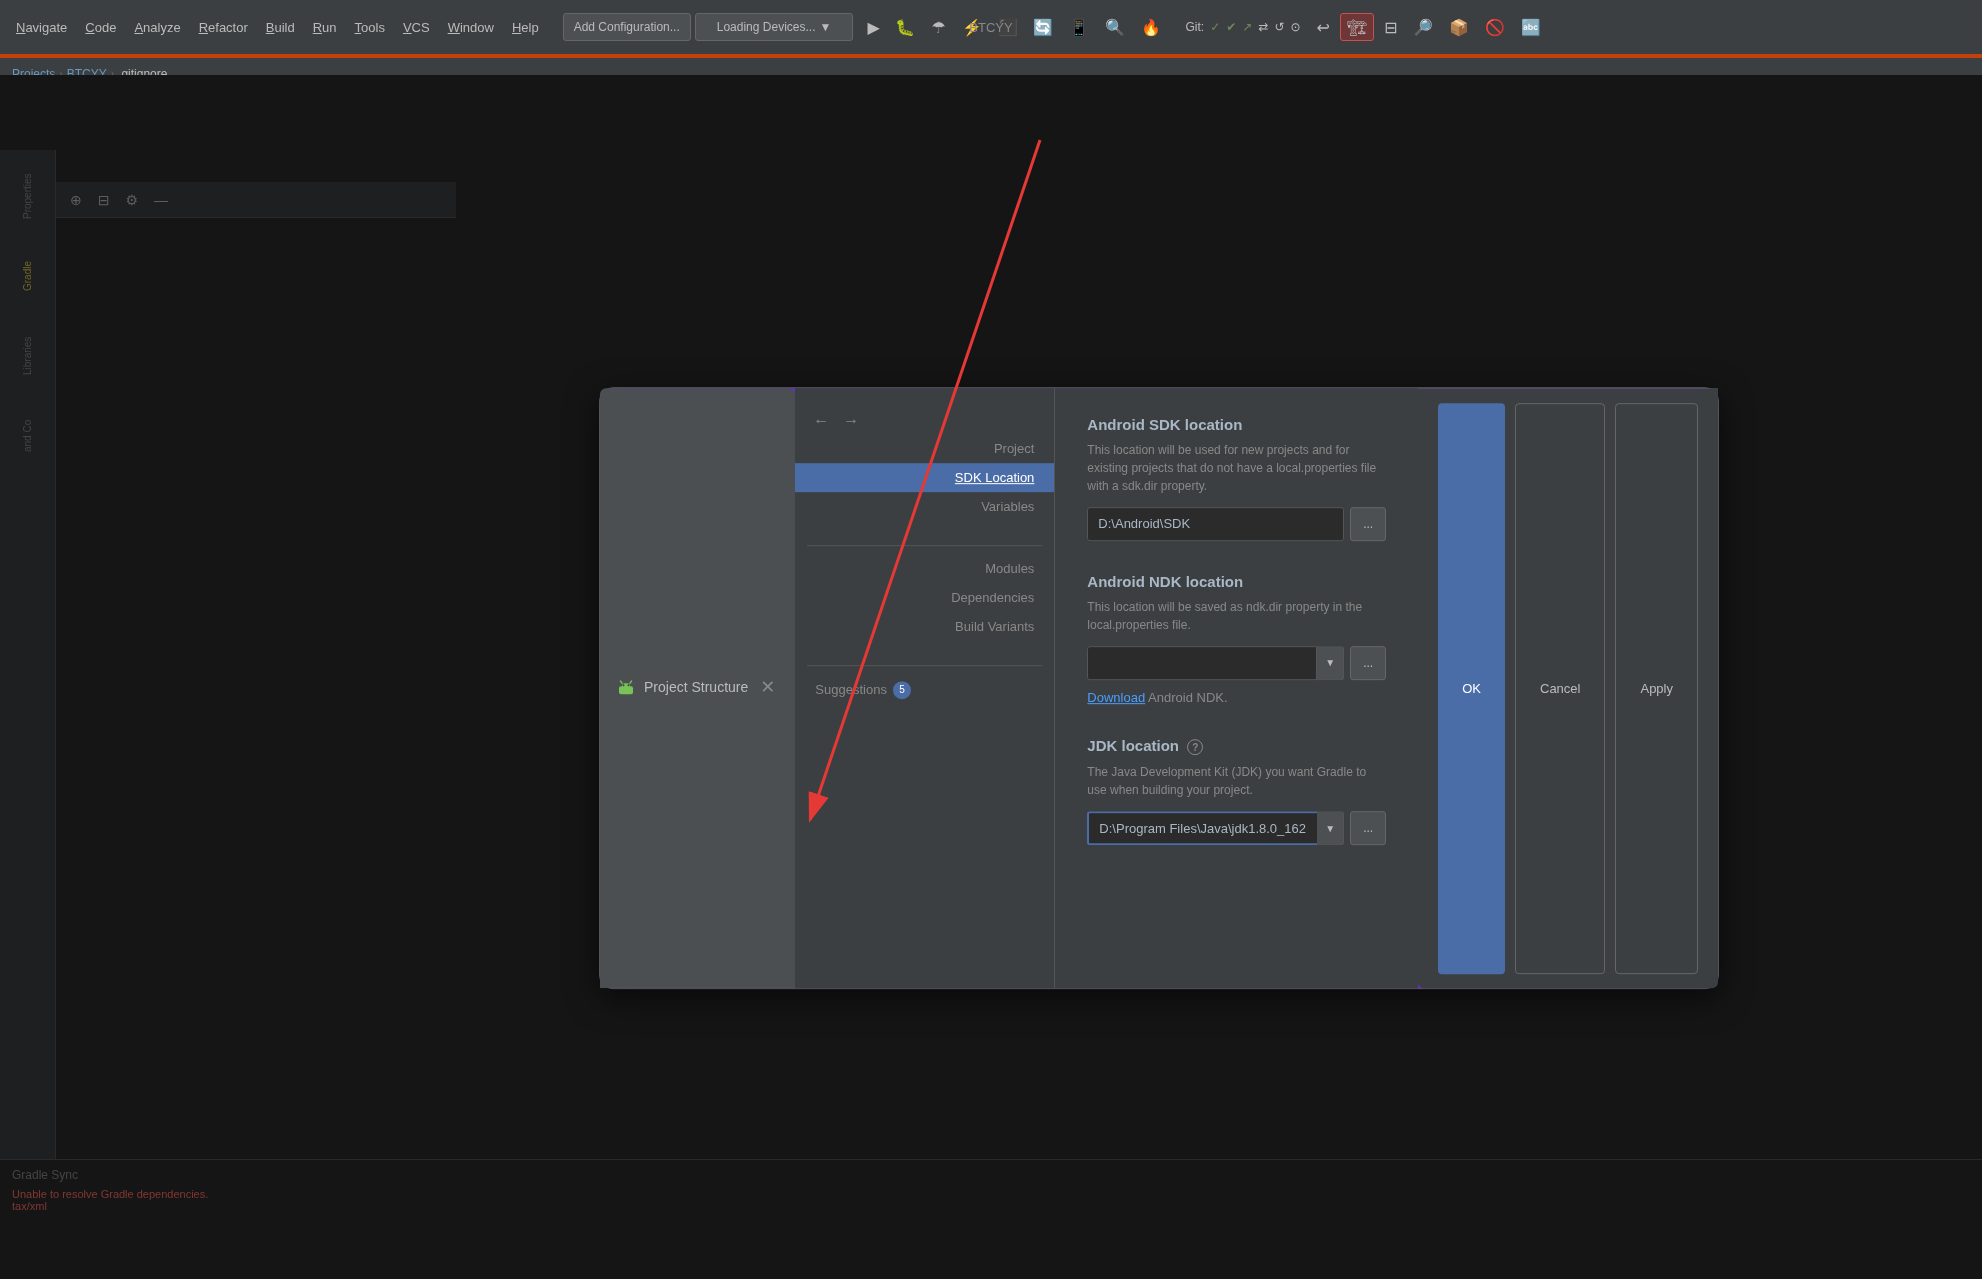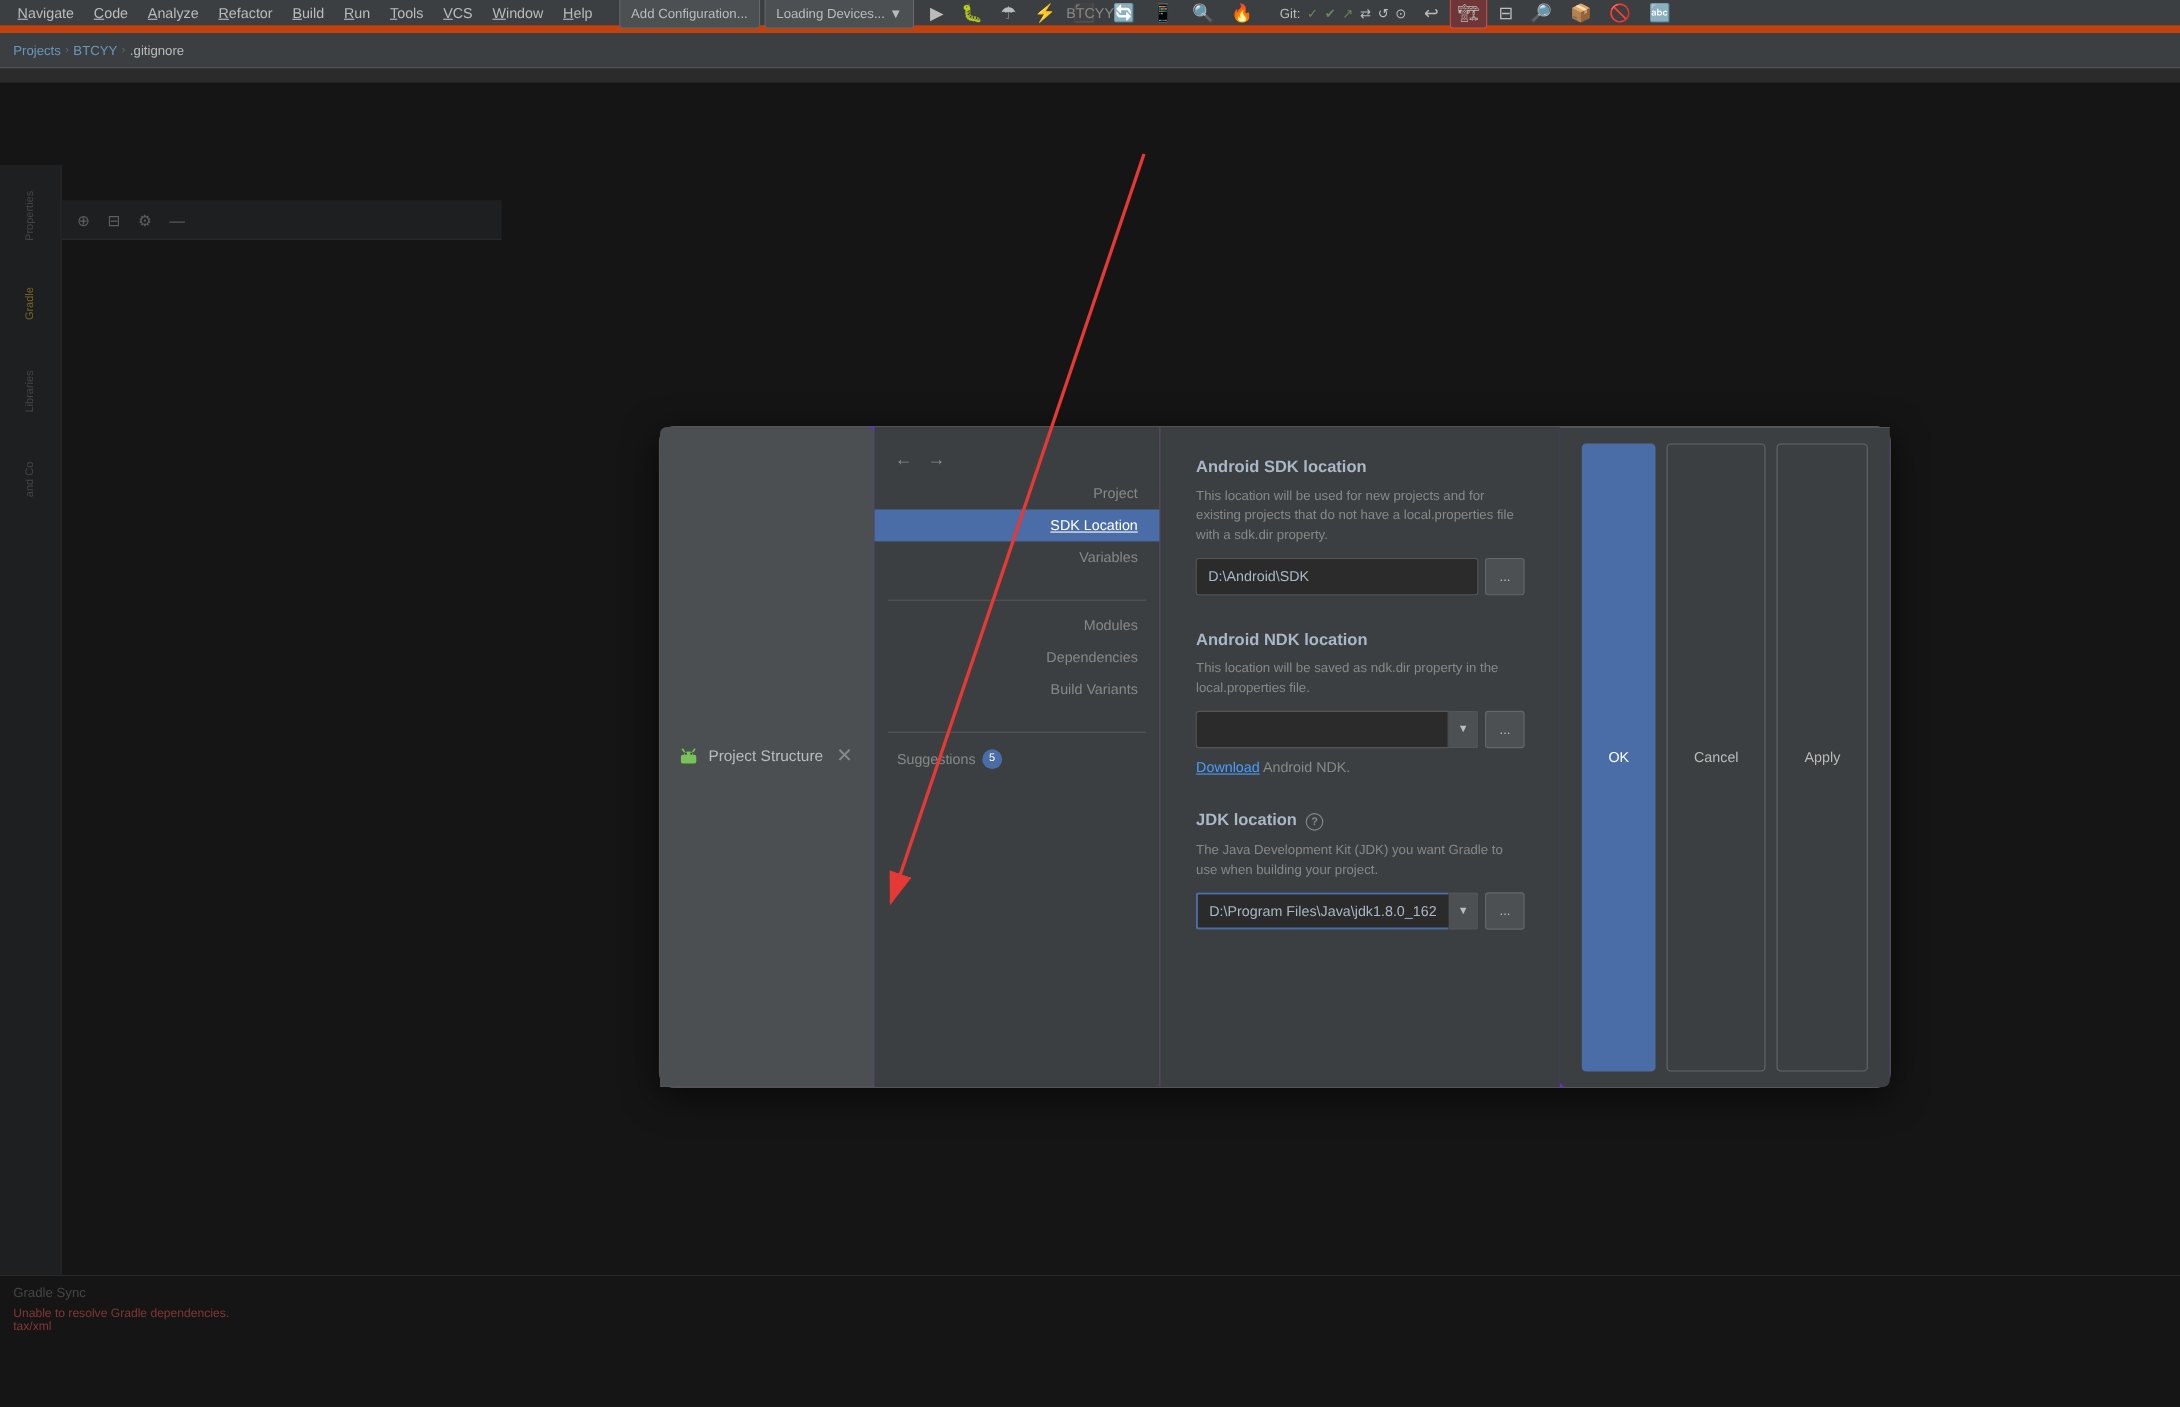--- a/index.html
+++ b/index.html
@@ -9,25 +9,25 @@
       color: #a9b7c6;
       width: 1982px;
       height: 1279px;
       overflow: hidden;
       position: relative;
     }
 
     
     .menu-bar {
       background: #3c3f41;
-      height: 30px;
+      height: 58px;
       display: flex;
       align-items: center;
       padding: 0 8px;
-      border-bottom: 7px solid #c2410c;
+      border-bottom: 4px solid #c2410c;
       position: relative;
       z-index: 1;
     }
     .menu-bar .menu-items {
       display: flex;
       gap: 2px;
       margin-right: 16px;
     }
     .menu-item {
       color: #bbb;
@@ -55,21 +55,21 @@
       cursor: pointer;
       height: 28px;
     }
 
     .dropdown-btn {
       background: #4c5052;
       border: 1px solid #666;
       border-radius: 3px;
       color: #bbb;
       font-size: 12px;
-      padding: 4px 10px;
+      padding: 4px 21px;
       cursor: pointer;
       height: 28px;
       display: flex;
       align-items: center;
       gap: 4px;
     }
 
     .toolbar-icon-btn {
       background: transparent;
       border: none;

